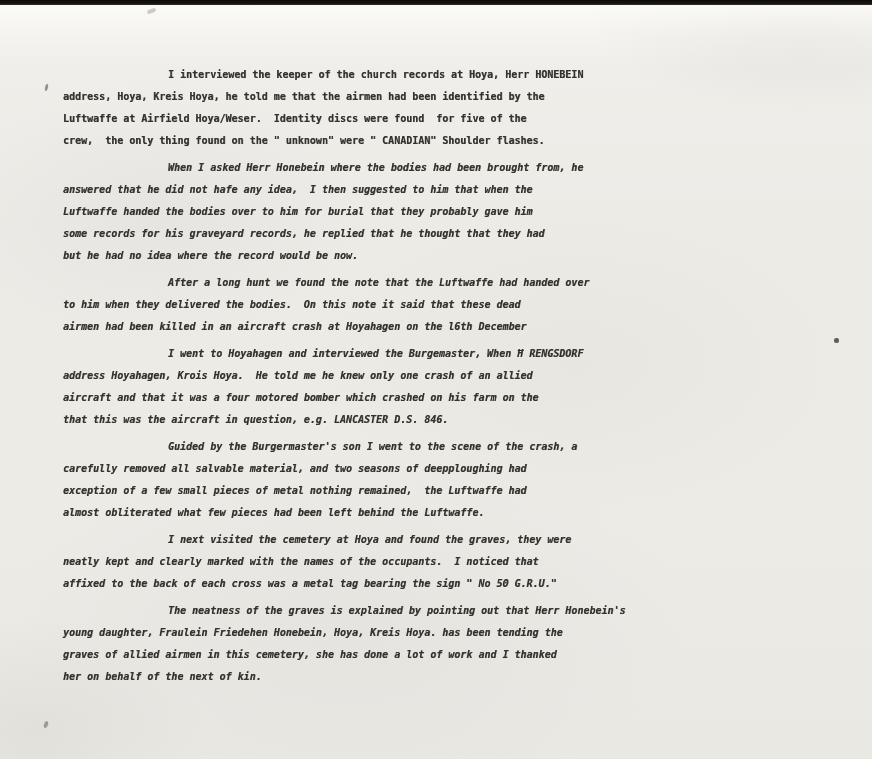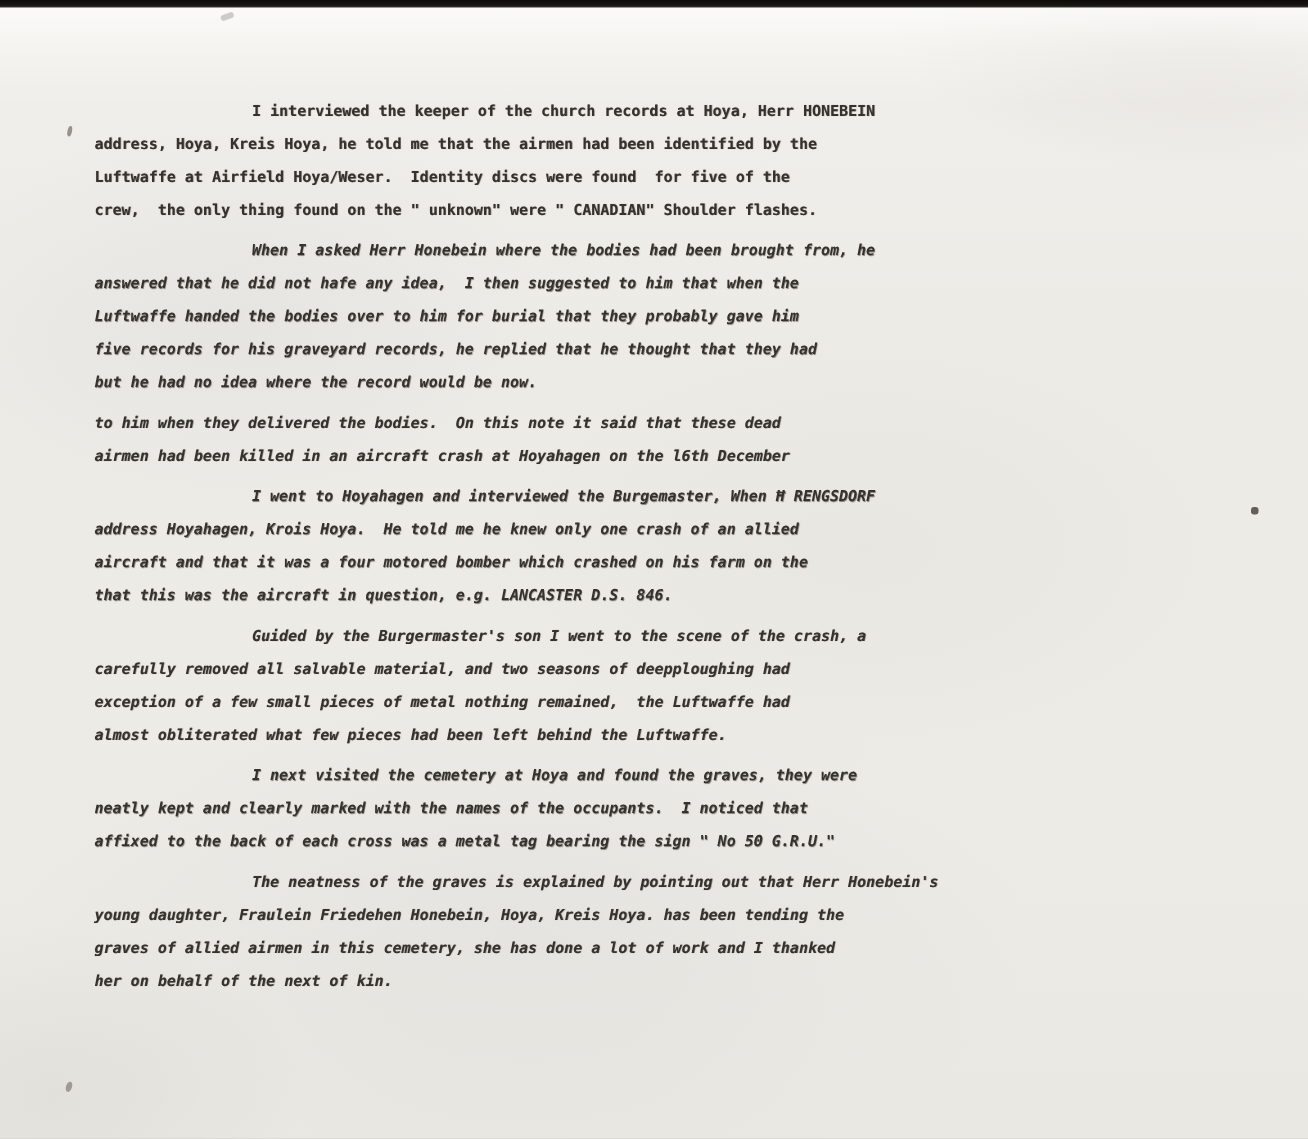--- a/index.html
+++ b/index.html
@@ -82,25 +82,26 @@
       <span class="line first">I interviewed the keeper of the church records at Hoya, Herr HONEBEIN</span>
       <span class="line">address, Hoya, Kreis Hoya, he told me that the airmen had been identified by the</span>
       <span class="line">Luftwaffe at Airfield Hoya/Weser.  Identity discs were found  for five of the</span>
       <span class="line">crew,  the only thing found on the " unknown" were " CANADIAN" Shoulder flashes.</span>
     </p>
 
     <p>
       <span class="line first">When I asked Herr Honebein where the bodies had been brought from, he</span>
       <span class="line">answered that he did not hafe any idea,  I then suggested to him that when the</span>
       <span class="line">Luftwaffe handed the bodies over to him for burial that they probably gave him</span>
-      <span class="line">five records for his graveyard records, he replied that he thought that they had</span>
+      <span class="line">some records for his graveyard records, he replied that he thought that they had</span>
       <span class="line">but he had no idea where the record would be now.</span>
     </p>
 
     <p>
+      <span class="line first">After a long hunt we found the note that the Luftwaffe had handed over</span>
       <span class="line">to him when they delivered the bodies.  On this note it said that these dead</span>
       <span class="line">airmen had been killed in an aircraft crash at Hoyahagen on the l6th December</span>
     </p>
 
     <p>
       <span class="line first">I went to Hoyahagen and interviewed the Burgemaster, When Ħ RENGSDORF</span>
       <span class="line">address Hoyahagen, Krois Hoya.  He told me he knew only one crash of an allied</span>
       <span class="line">aircraft and that it was a four motored bomber which crashed on his farm on the</span>
       <span class="line">that this was the aircraft in question, e.g. LANCASTER D.S. 846.</span>
     </p>

